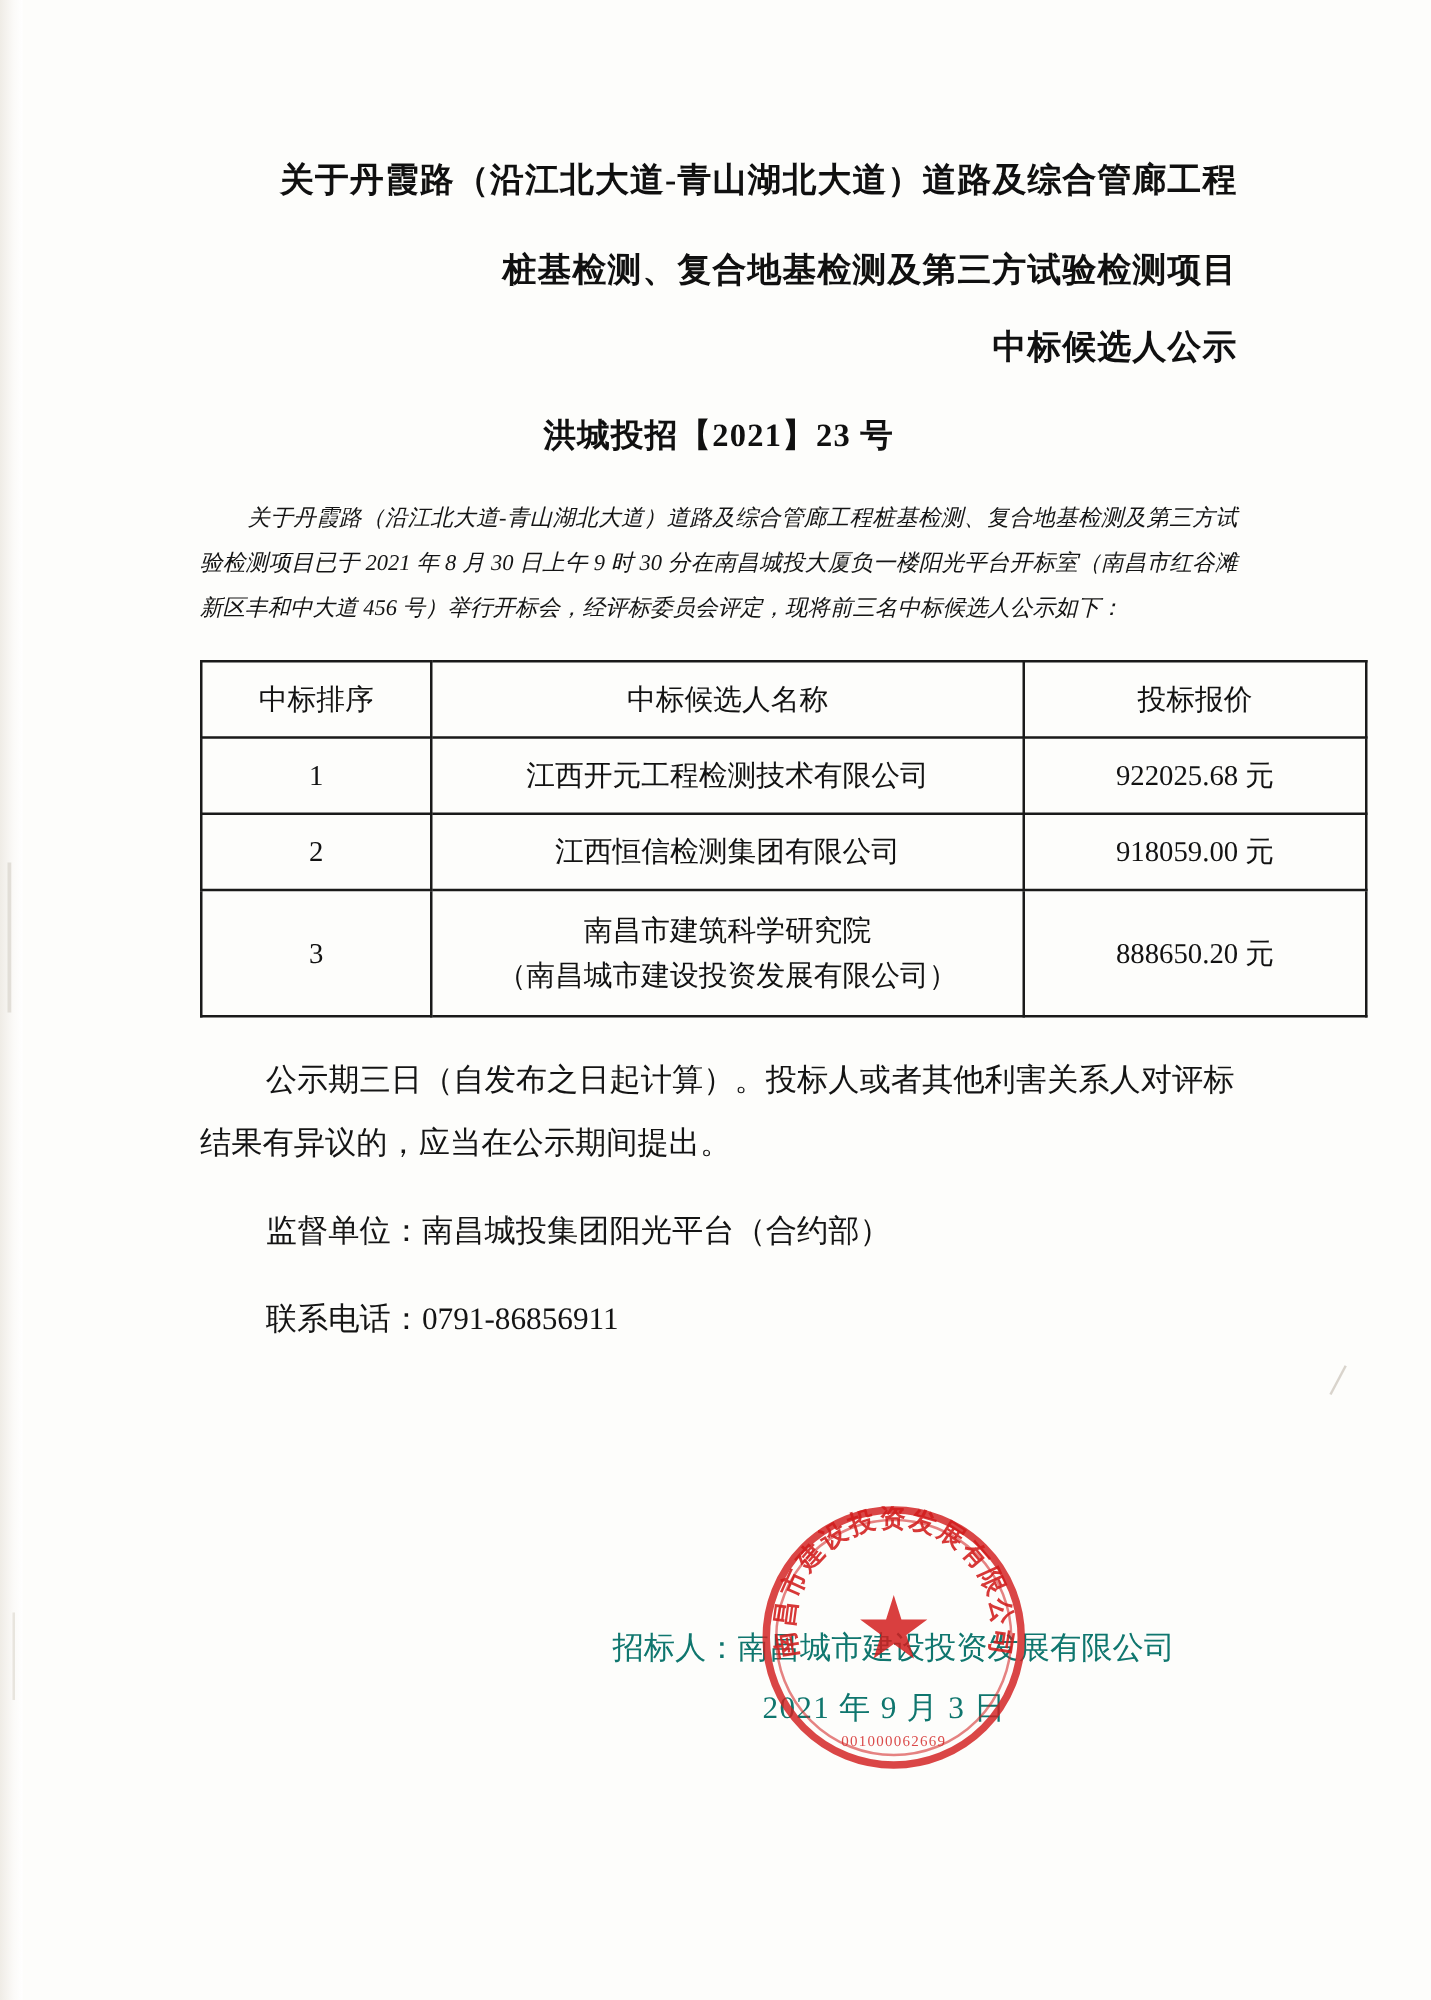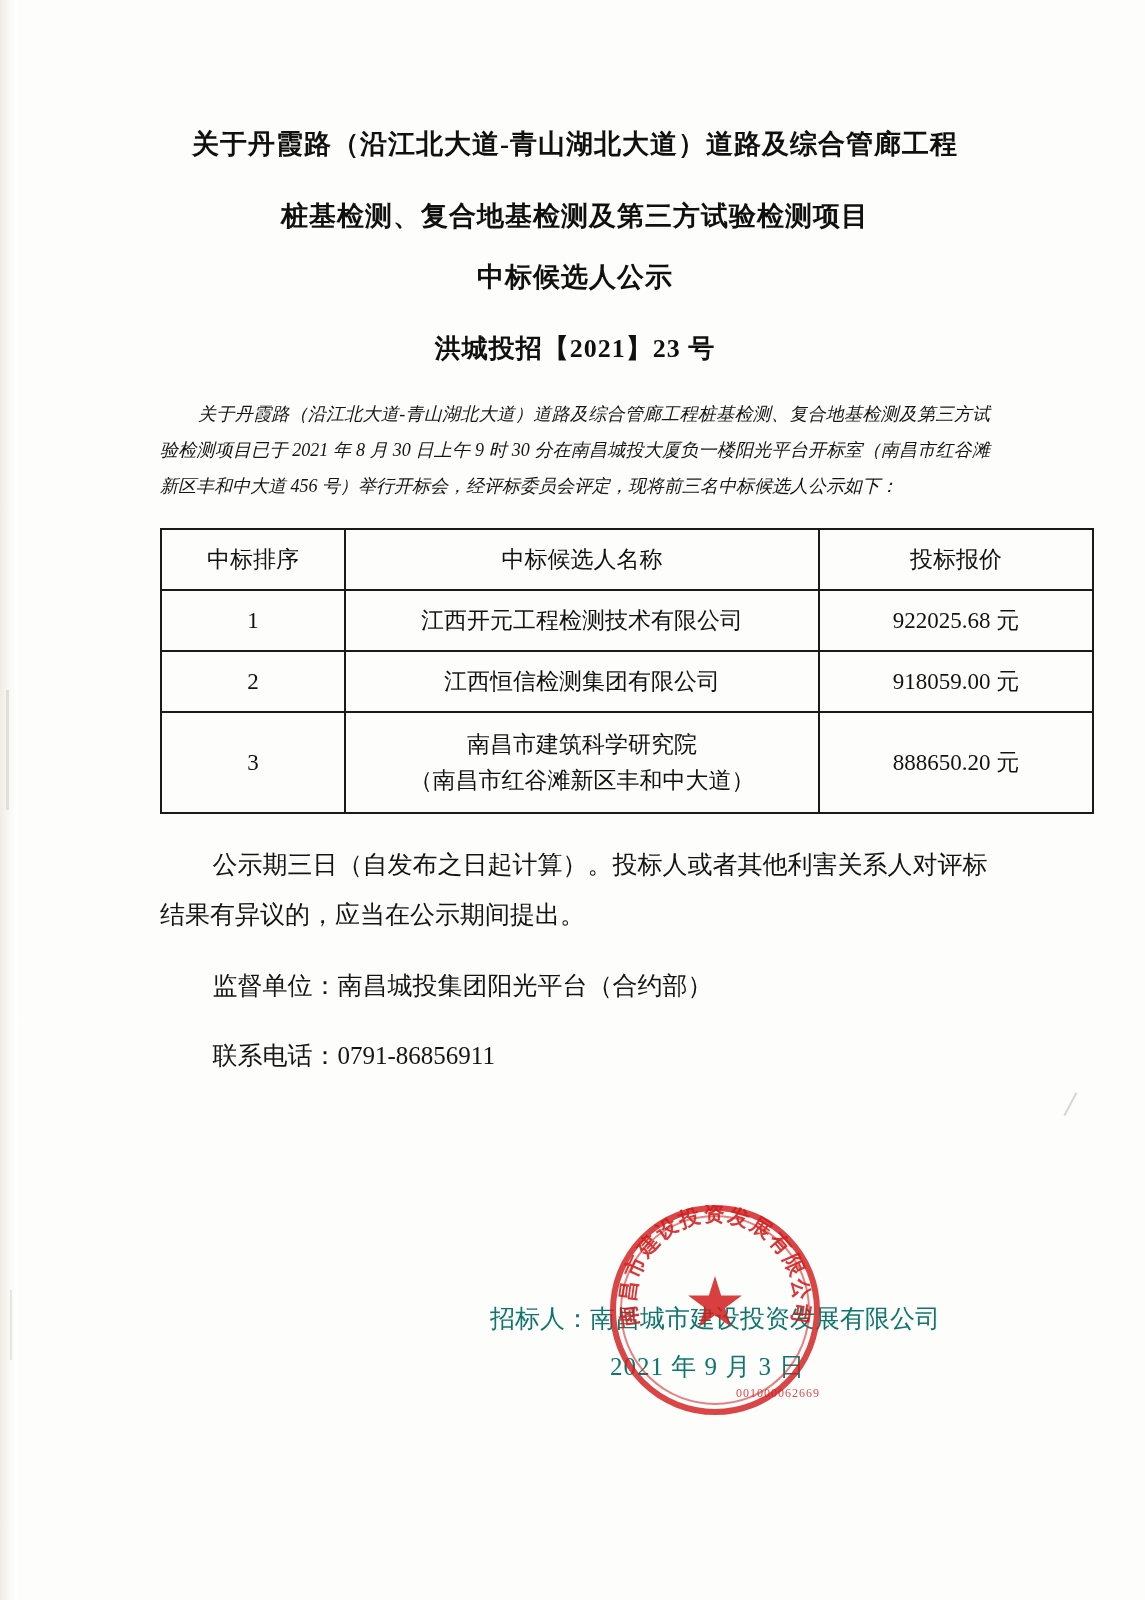--- a/index.html
+++ b/index.html
@@ -56,21 +56,21 @@
   }
 
   .content {
     position: absolute;
     left: 160px;
     top: 0;
     width: 830px;
   }
 
   .title-line {
-    text-align: center;
+    text-align: right;
     font-size: 27px;
     font-weight: bold;
     letter-spacing: 1px;
     color: #101010;
     line-height: 1.1;
   }
   .t1 { margin-top: 130px; }
   .t2 { margin-top: 42px; }
   .t3 { margin-top: 32px; }
 
@@ -187,21 +187,21 @@
     font-size: 21px;
     font-weight: bold;
     letter-spacing: 2px;
     opacity: .88;
   }
   .seal .bottom-code {
     position: absolute;
     left: 0;
     bottom: 14px;
     width: 210px;
-    text-align: right;
+    text-align: center;
     font-size: 12px;
     color: #d21d1d;
     letter-spacing: 1px;
     opacity: .8;
   }
 </style>
 </head>
 <body>
 
 <div class="page">
@@ -236,21 +236,21 @@
         </tr>
         <tr>
           <td>2</td>
           <td>江西恒信检测集团有限公司</td>
           <td>918059.00 元</td>
         </tr>
         <tr>
           <td>3</td>
           <td class="two-line">
             <div>南昌市建筑科学研究院</div>
-            <div>（南昌市红谷滩新区丰和中大道）</div>
+            <div>（南昌城市建设投资发展有限公司）</div>
           </td>
           <td>888650.20 元</td>
         </tr>
       </tbody>
     </table>
 
     <div class="para2"><span class="indent" style="display:inline-block;width:2.1em;"></span><span>公示期三日（自发布之日起计算）。投标人或者其他利害关系人对评标结果有异议的，应当在公示期间提出。</span></div>
 
     <div class="line-block"><span class="indent" style="display:inline-block;width:2.1em;"></span><span>监督单位：南昌城投集团阳光平台（合约部）</span></div>
 

